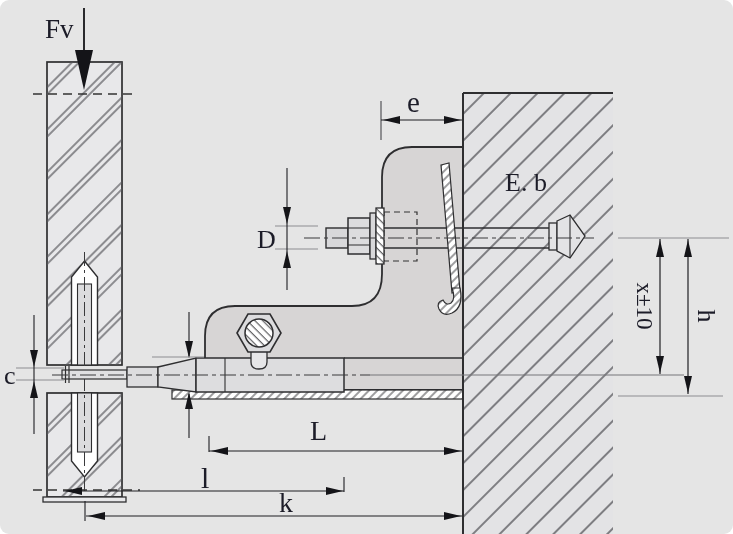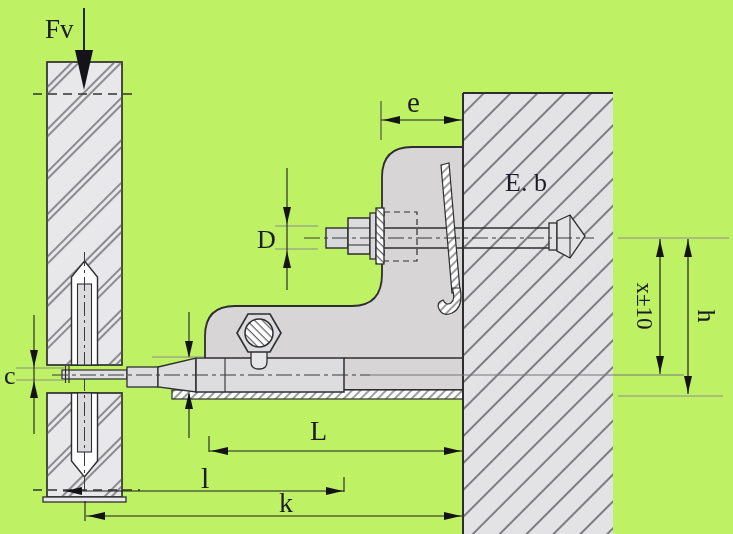--- a/index.html
+++ b/index.html
@@ -1,16 +1,16 @@
 <!DOCTYPE html>
 <html><head>
 <meta charset="utf-8">
 <style>
   html,body{margin:0;padding:0;background:#ffffff;}
-  .stage{width:733px;height:534px;position:relative;overflow:hidden;background:#bef264;}
+  .stage{width:733px;height:534px;position:relative;overflow:hidden;background:#e5e5e5;border-radius:9px;}
   svg{display:block;}
   text.lbl{font-family:"Liberation Serif","DejaVu Serif",serif;fill:#1c1c28;}
 </style>
 </head>
 <body>
 
 <div class="stage">
 <svg width="733" height="534" viewBox="0 0 733 534">
   <defs>
 

